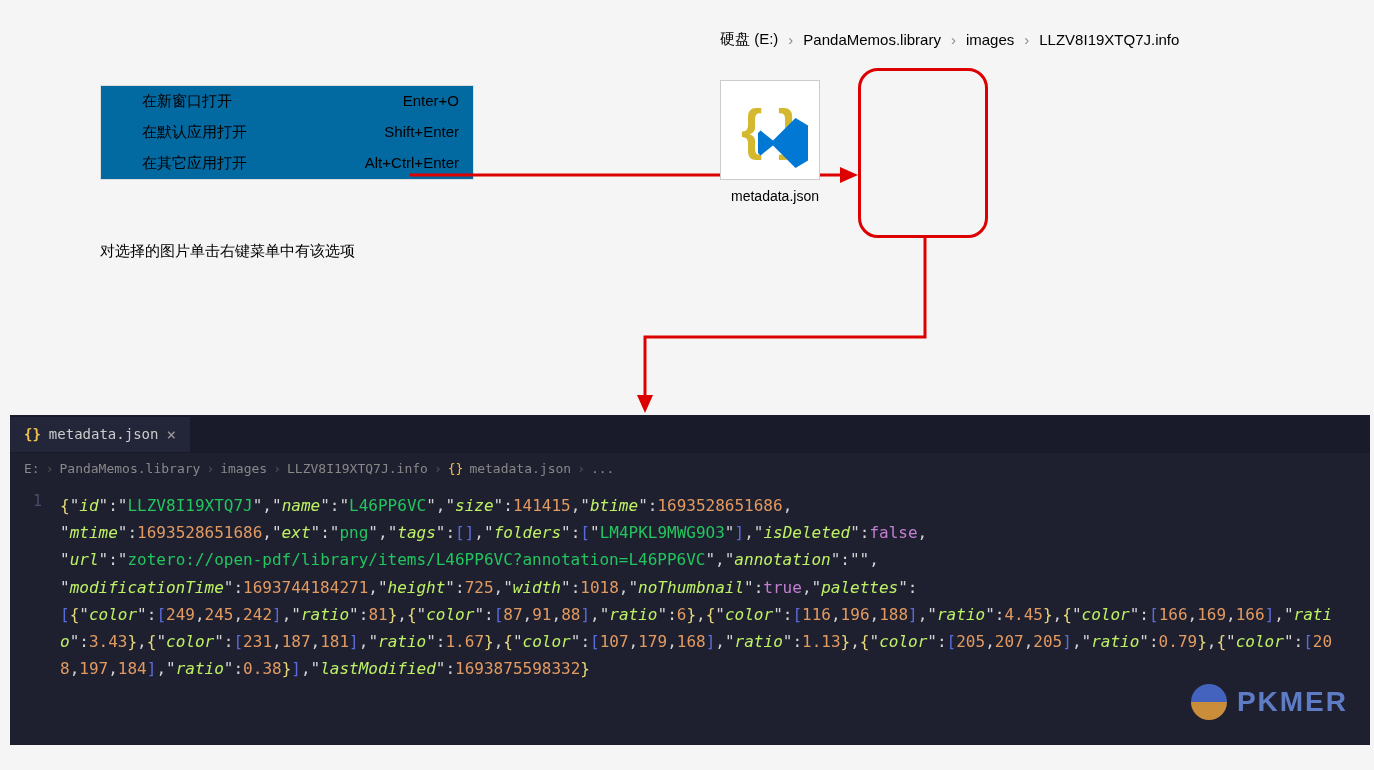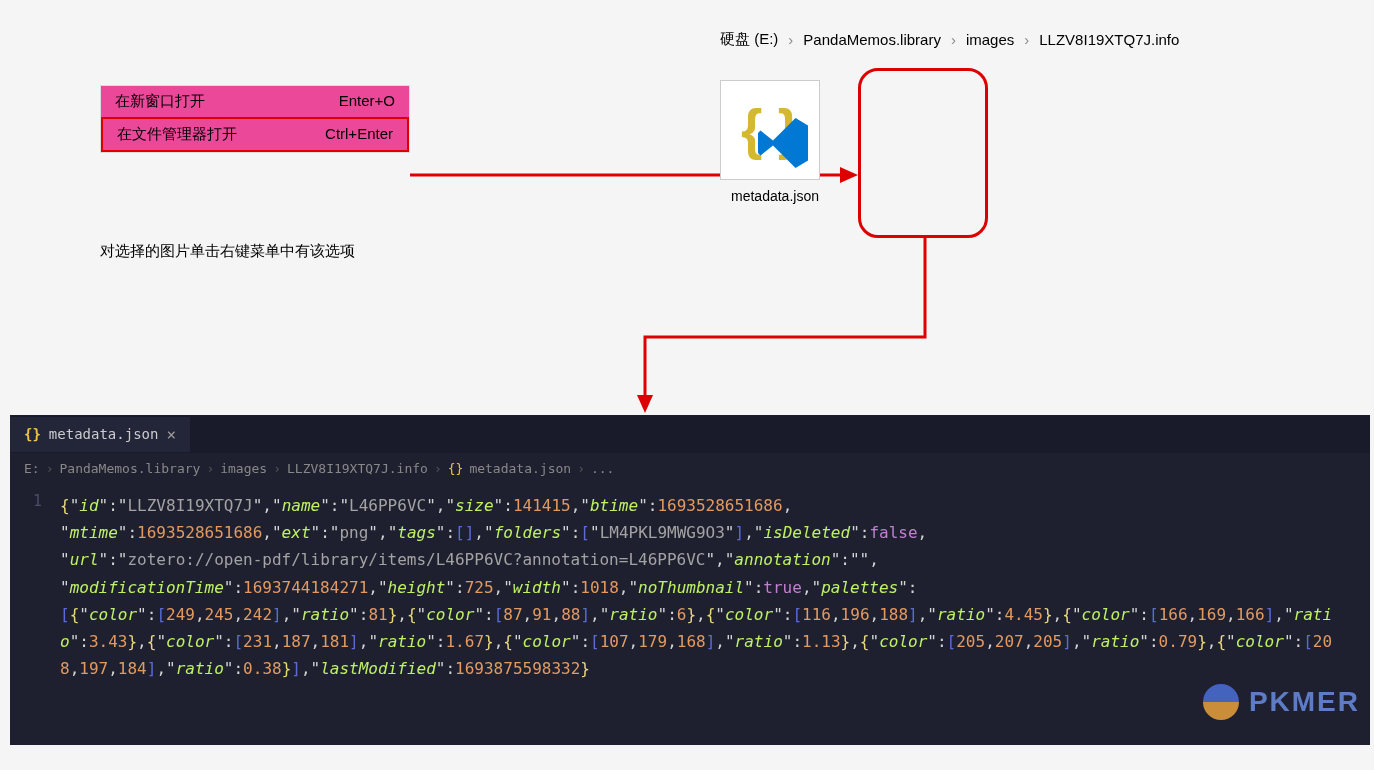--- a/index.html
+++ b/index.html
@@ -1,19 +1,19 @@
 <!DOCTYPE html>
 <html><head>
 <meta charset="utf-8">
 <style>
 * { margin: 0; padding: 0; box-sizing: border-box; }
 body { font-family: "Microsoft YaHei", "Segoe UI", sans-serif; background: #f5f5f5; width: 1374px; height: 770px; position: relative; }
 
 
-.context-menu { position: absolute; left: 100px; top: 85px; background: #ec4899; border: 1px solid #ddd; width: 310px; }
+.context-menu { position: absolute; left: 100px; top: 85px; background: #0369a1; border: 1px solid #ddd; width: 374px; padding-left: 27px; }
 .context-menu-item { display: flex; justify-content: space-between; padding: 6px 14px; font-size: 15px; cursor: pointer; }
 .context-menu-item.highlighted { border: 2px solid #d00; }
 .context-menu-caption { position: absolute; left: 100px; top: 242px; font-size: 15px; }
 
 
 .breadcrumb { position: absolute; left: 700px; top: 30px; display: flex; align-items: center; font-size: 15px; gap: 10px; margin-left: 20px; }
 .breadcrumb .sep { color: #888; }
 .explorer { position: absolute; left: 720px; top: 80px; display: flex; gap: 30px; }
 .file-item { text-align: center; width: 110px; }
 .file-thumb { width: 100px; height: 100px; background: #fff; border: 1px solid #ccc; margin-bottom: 8px; display: flex; align-items: center; justify-content: center; position: relative; }
@@ -38,41 +38,45 @@
 .crumb .sep { color: #555; }
 .crumb .braces { color: #f0c04a; }
 .code-area { display: flex; padding: 8px 0; }
 .line-num { width: 50px; text-align: right; padding-right: 18px; color: #4a4d6a; font-size: 15px; user-select: none; }
 .code { flex: 1; line-height: 1.7; padding-right: 20px; }
 .code div { white-space: pre-wrap; word-break: break-all; }
 
 .p { color: #e8d87a; } 
 .pb { color: #5a6bd8; } 
 .k { color: #bef264; font-style: italic; } 
-.s { color: #a3a3a3; } 
+.s { color: #22c55e; } 
 .n { color: #e39a60; } 
 .b { color: #c37fd0; margin-top: 41px; } 
 .c { color: #d4d4d4; } 
 
 
-.watermark { position: absolute; right: 14px; bottom: 50px; display: flex; align-items: center; gap: 10px; opacity: 0.85; }
+.watermark { position: absolute; right: 26px; bottom: 50px; display: flex; align-items: center; gap: 10px; opacity: 0.85; }
 .watermark-logo { width: 36px; height: 36px; border-radius: 50%; background: linear-gradient(180deg,#4a6fd8 0%,#4a6fd8 50%,#e8a23c 50%,#e8a23c 100%); position: relative; }
 .watermark-text { font-size: 28px; font-weight: bold; color: #6a8de0; letter-spacing: 2px; }
 </style>
 </head>
 <body>
 
 <div class="context-menu">
   <div class="context-menu-item">
     <span>在新窗口打开</span>
     <span>Enter+O</span>
   </div>
-  <div class="context-menu-item highlighted">
-    <span>在文件管理器打开</span>
-    <span>Ctrl+Enter</span>
+  <div class="context-menu-item">
+    <span>在默认应用打开</span>
+    <span>Shift+Enter</span>
+  </div>
+  <div class="context-menu-item">
+    <span>在其它应用打开</span>
+    <span>Alt+Ctrl+Enter</span>
   </div>
 </div>
 <div class="context-menu-caption">对选择的图片单击右键菜单中有该选项</div>
 
 <svg class="arrow1" width="450" height="40">
   <line x1="0" y1="20" x2="430" y2="20" stroke="#d00" stroke-width="3"></line>
   <polygon points="430,12 448,20 430,28" fill="#d00"></polygon>
 </svg>
 
 <div class="breadcrumb">

